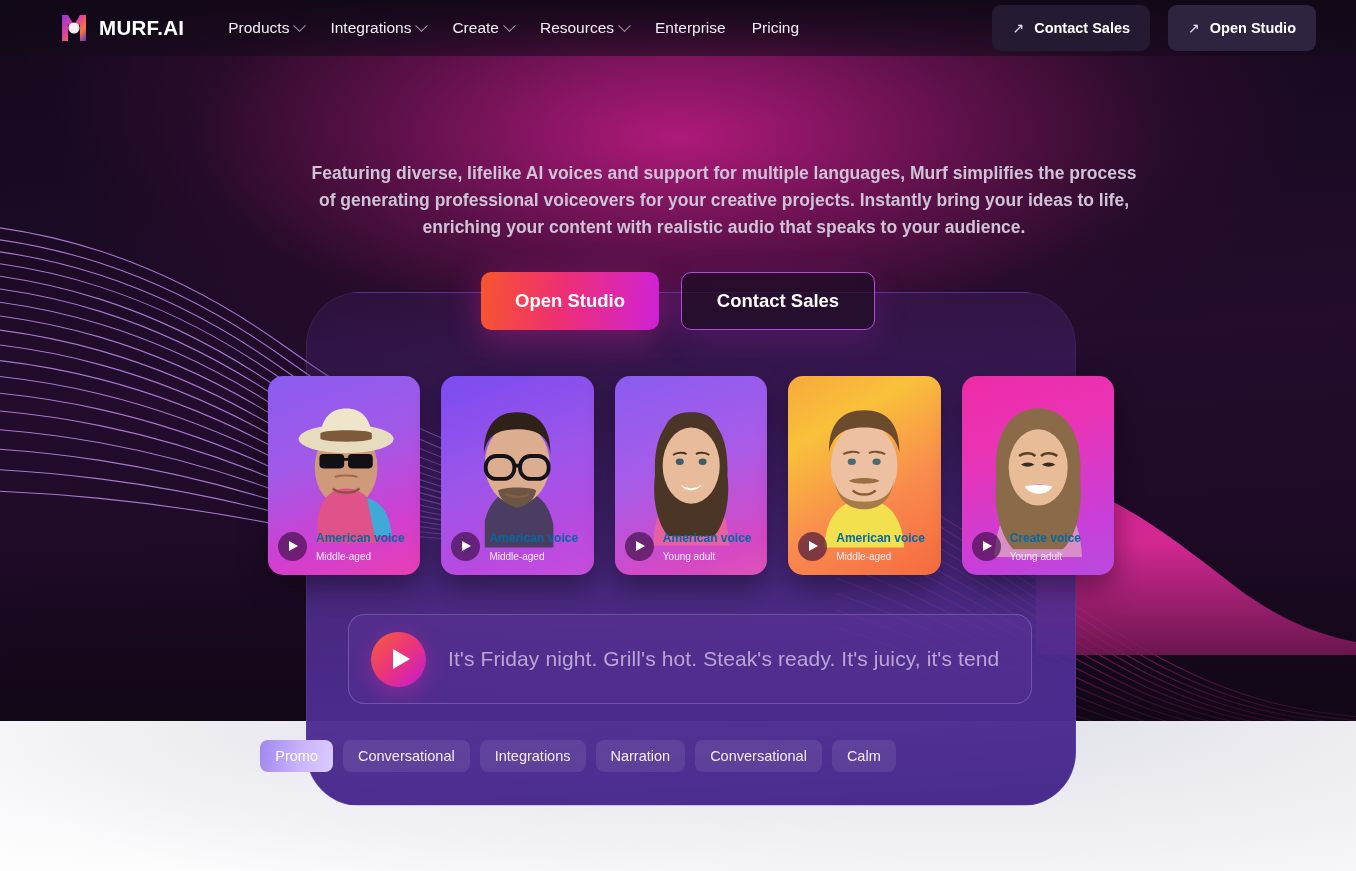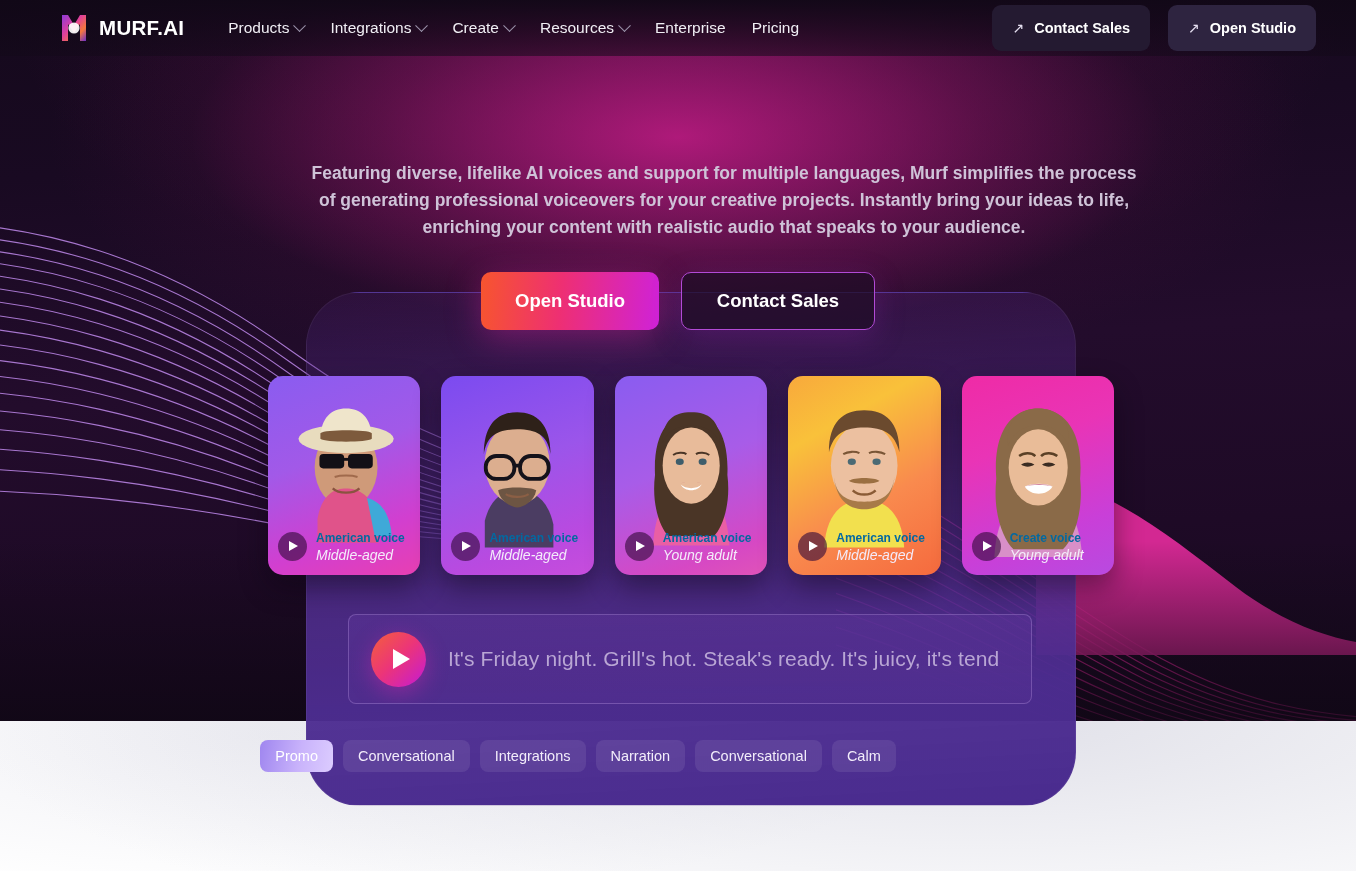--- a/index.html
+++ b/index.html
@@ -119,26 +119,26 @@
   .vcard .meta{
     position:absolute; left:0; bottom:0; width:100%; height:58px;
     display:flex; align-items:center; gap:9px; padding:0 10px;
   }
   .play-pill{
     width:29px; height:29px; border-radius:50%;
     background:rgba(52,10,58,.62); display:flex; align-items:center; justify-content:center; flex:0 0 auto;
   }
   .play-tri{ width:0;height:0;border-left:9px solid #fff;border-top:5.5px solid transparent;border-bottom:5.5px solid transparent;margin-left:2px;}
   .meta-text .t1{ color:#0369a1; font-size:12px; font-weight:bold; line-height:1.25; white-space:nowrap;}
-  .meta-text .t2{ color:#f4ecfb; font-size:14px; font-weight:500; line-height:1.3;font-style:italic;}
+  .meta-text .t2{ color:#f4ecfb; font-size:10px; font-weight:500; line-height:1.3;}
 
   
   .scriptbar{
     position:absolute; left:348px; top:614px; width:684px; height:90px; z-index:24;
-    border-radius:8px; border:1px solid rgba(181,148,222,.36);
+    border-radius:16px; border:1px solid rgba(181,148,222,.36);
     background:linear-gradient(180deg, rgba(95,54,155,.45), rgba(86,49,146,.40));
     display:flex; align-items:center; padding:0 22px; gap:22px; overflow:hidden;
   }
   .big-play{
     width:55px; height:55px; border-radius:50%; flex:0 0 auto;
     background:linear-gradient(135deg,#f4603a 0%,#ec3578 48%,#c41ad6 100%);
     display:flex; align-items:center; justify-content:center;
     box-shadow:0 6px 22px rgba(210,40,170,.45);
     cursor:pointer;
   }

